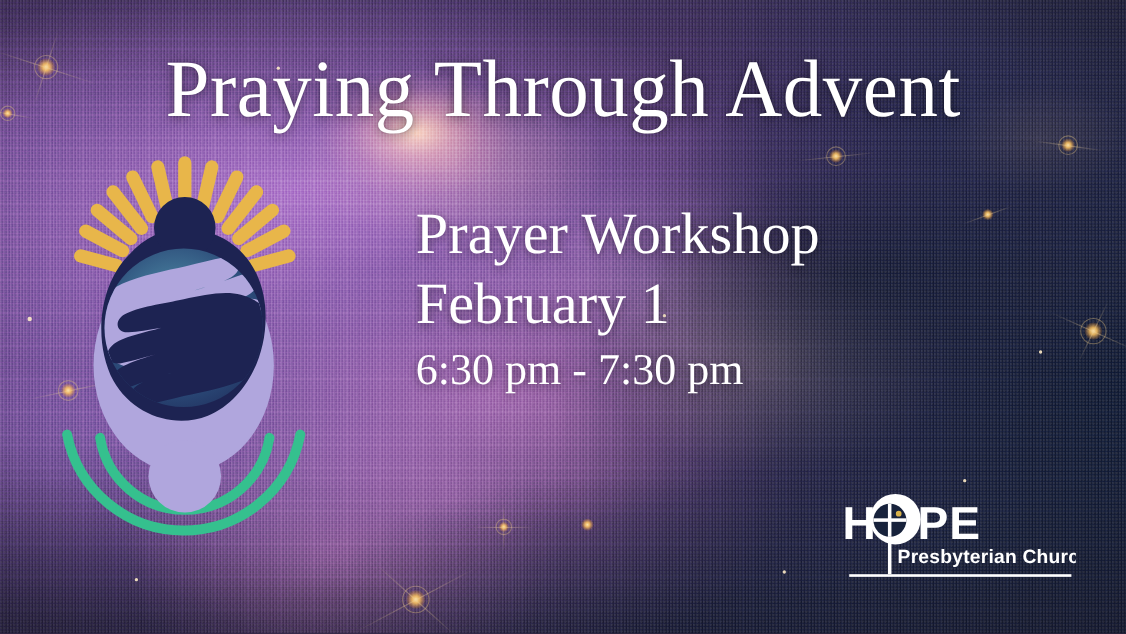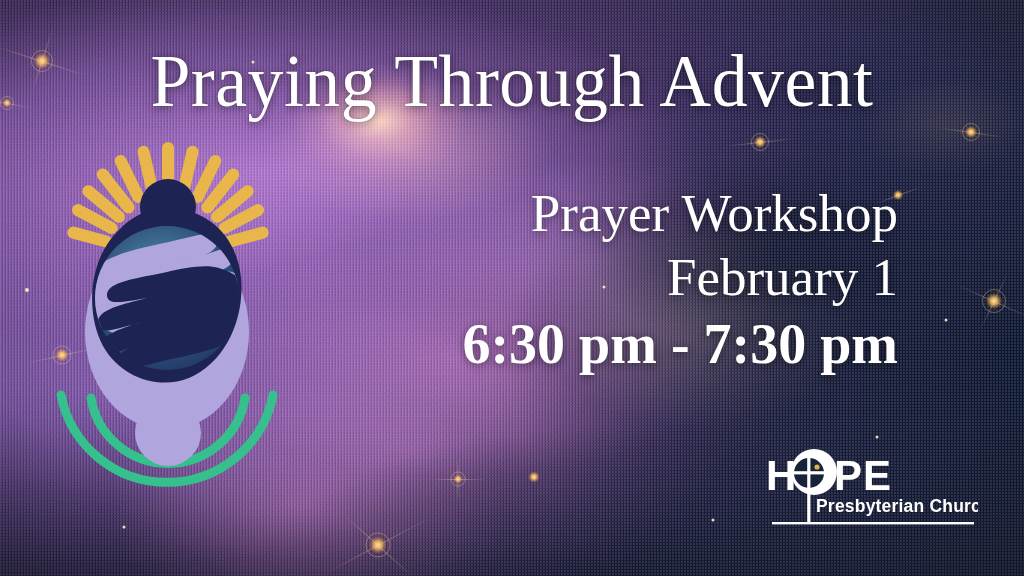--- a/index.html
+++ b/index.html
@@ -100,29 +100,29 @@
     line-height:1;
     letter-spacing:0.5px;
     font-weight:400;
     text-shadow:0 2px 10px rgba(0,0,0,.45), 0 0 2px rgba(0,0,0,.3);
     transform:scaleX(.97);
   }
 
   .details{
     position:absolute;
     left:378px;width:520px;top:186px;
-    text-align:right;color:#fff;
+    text-align:left;color:#fff;
     font-family:"Liberation Serif", serif;
     font-weight:400;
     text-shadow:0 2px 9px rgba(0,0,0,.45);
   }
   .d-line{line-height:1.05;}
   .d1{font-size:53px;}
   .d2{font-size:53px;margin-top:8px;}
-  .d3{font-size:56px;margin-top:10px;font-weight:bold;}
+  .d3{font-size:40px;margin-top:10px;}
 
   
   .illus{position:absolute;left:55px;top:150px;width:230px;height:340px;}
   .illus svg{display:block;width:100%;height:100%;overflow:visible;}
 
   
   .logo{position:absolute;left:762px;top:446px;width:216px;height:84px;}
   .logo svg{display:block;width:100%;height:100%;}
 </style>
 </head>

